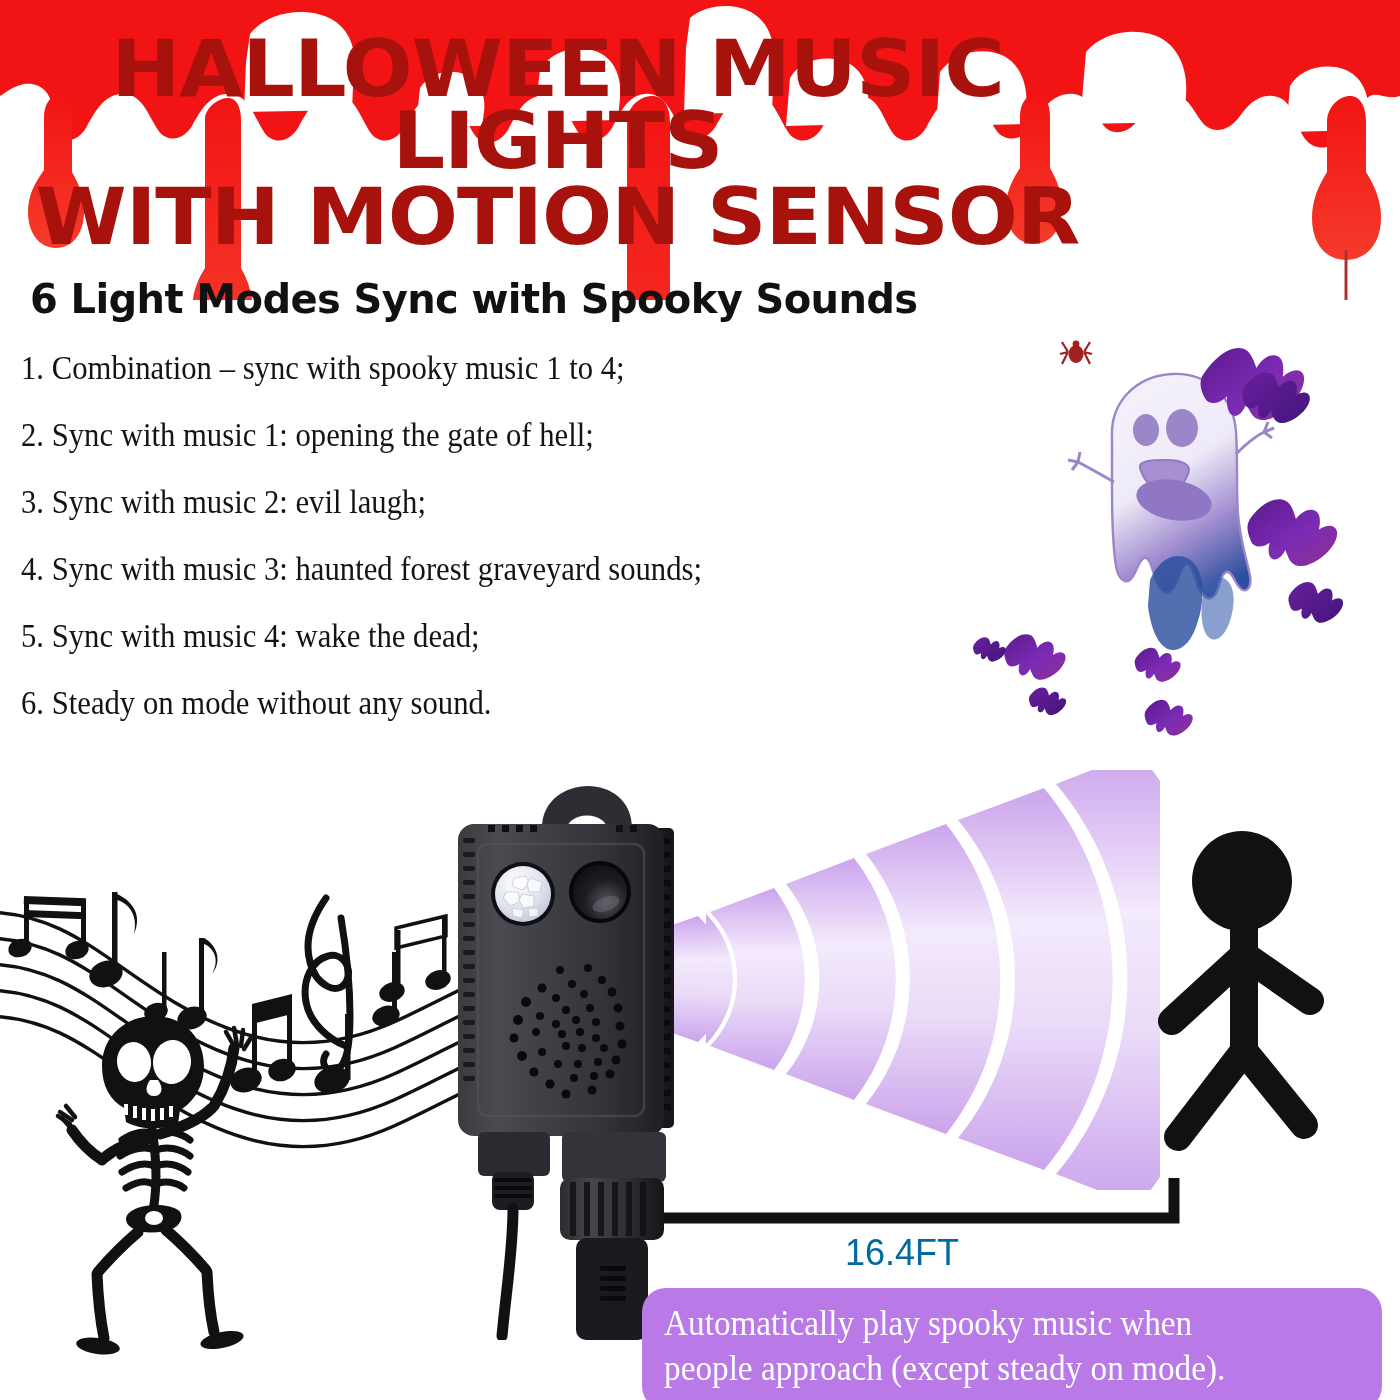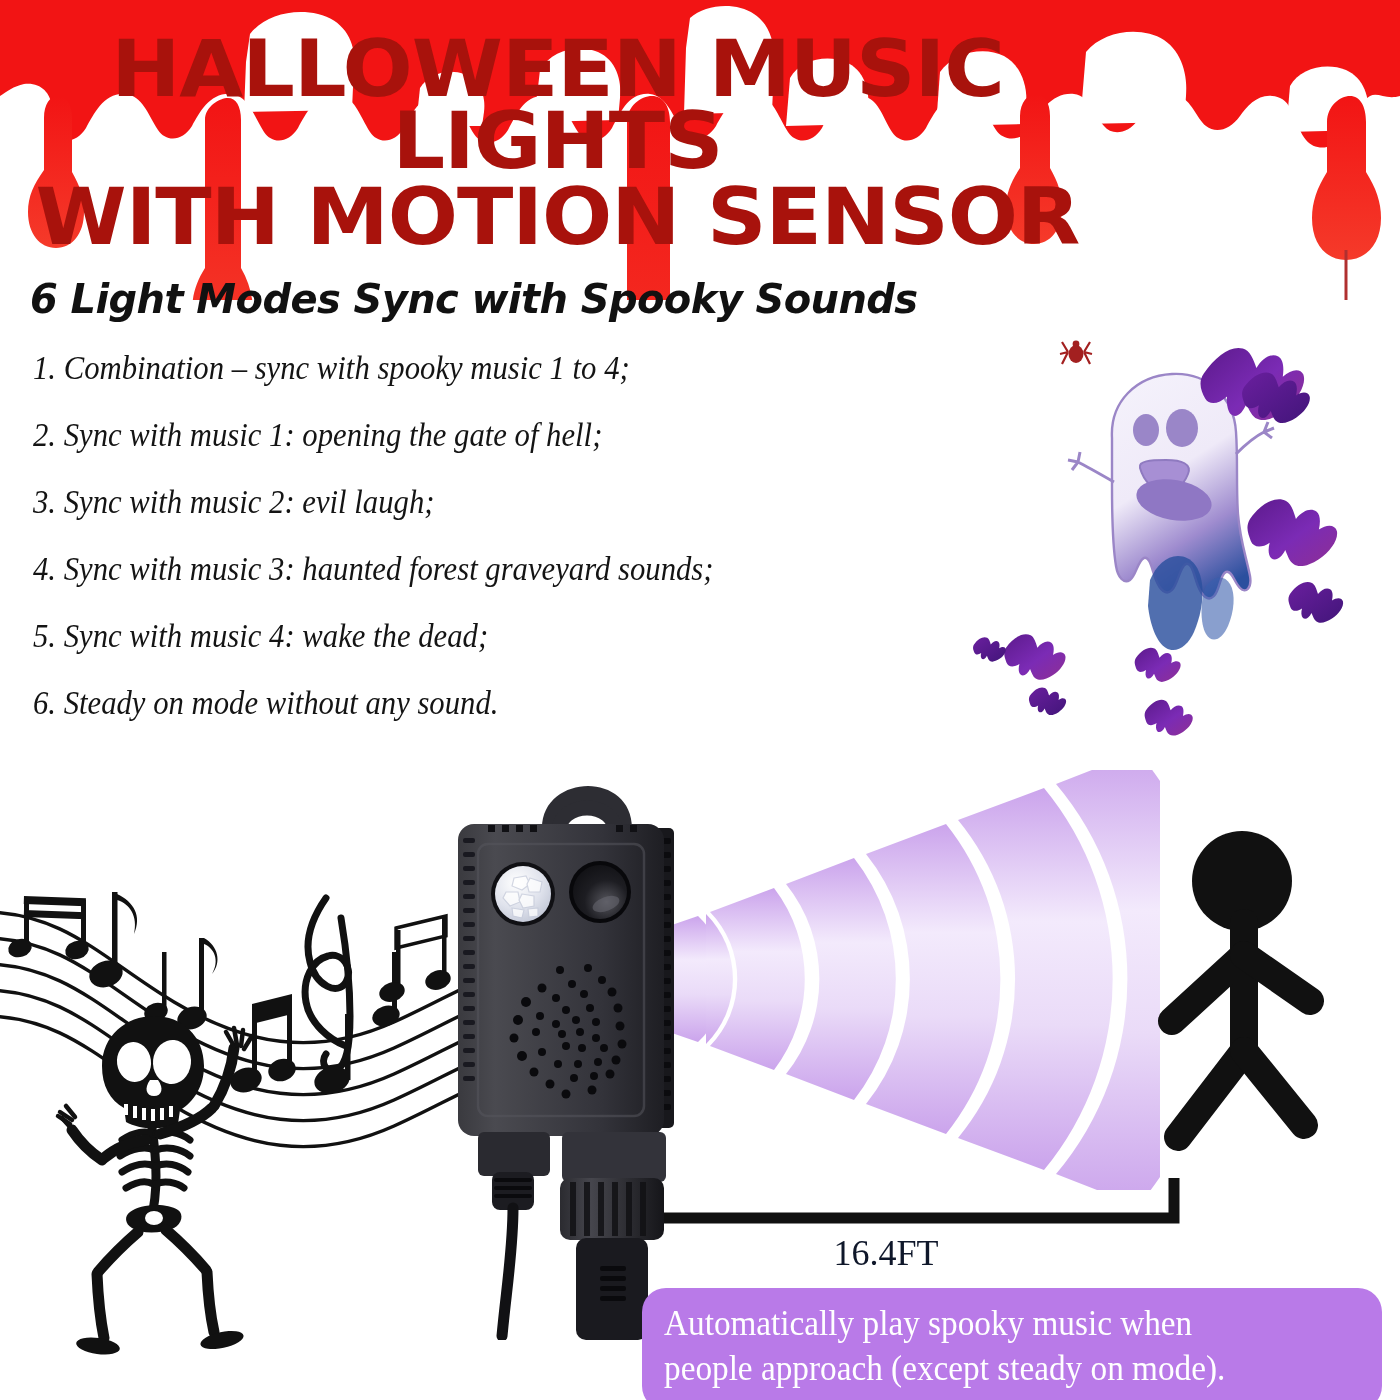--- a/index.html
+++ b/index.html
@@ -32,23 +32,22 @@
   .title-line.l1 { font-size:78px; }
   .title-line.l2 { font-size:78px; margin-top:4px; }
 
   
   .subtitle {
     position:absolute; left:30px; top:276px;
     font-family:"DejaVu Sans", sans-serif;
     font-weight:bold; font-size:40px; color:#111;
     letter-spacing:-0.6px;
     z-index:5;
-    font-style:italic;
-  }
-  .mode-list { position:absolute; left:33px; top:352px; width:1010px; z-index:3;font-style:italic; }
+  }
+  .mode-list { position:absolute; left:21px; top:352px; width:1010px; z-index:3; }
   .mode-item {
     font-family:"Liberation Serif", serif;
     font-size:33px; color:#141414;
     line-height:1.0;
     margin-bottom:34px;
     white-space:nowrap;
     transform:scaleX(0.93);
     transform-origin:left center;
   }
 
@@ -64,24 +63,24 @@
 
   
   .music-art { position:absolute; left:-6px; top:890px; width:500px; height:510px; z-index:2; }
 
   
   .person { position:absolute; left:1140px; top:825px; width:230px; height:370px; z-index:3; }
 
   
   .bracket { position:absolute; left:640px; top:1178px; width:540px; height:50px; z-index:4; }
   .ft-label {
-    position:absolute; left:616px; top:1232px; width:540px;
+    position:absolute; left:632px; top:1232px; width:540px;
     text-align:center;
-    font-family:Liberation Serif, serif;
-    font-size:36px; color:#0f172a;
+    font-family:Liberation Sans, sans-serif;
+    font-size:36px; color:#0369a1;
     z-index:4;
   }
 
   
   .callout {
     position:absolute; left:642px; top:1288px; width:740px;
     background:#b97ae8;
     border-radius:24px;
     padding:14px 22px 18px 22px;
     z-index:7;

